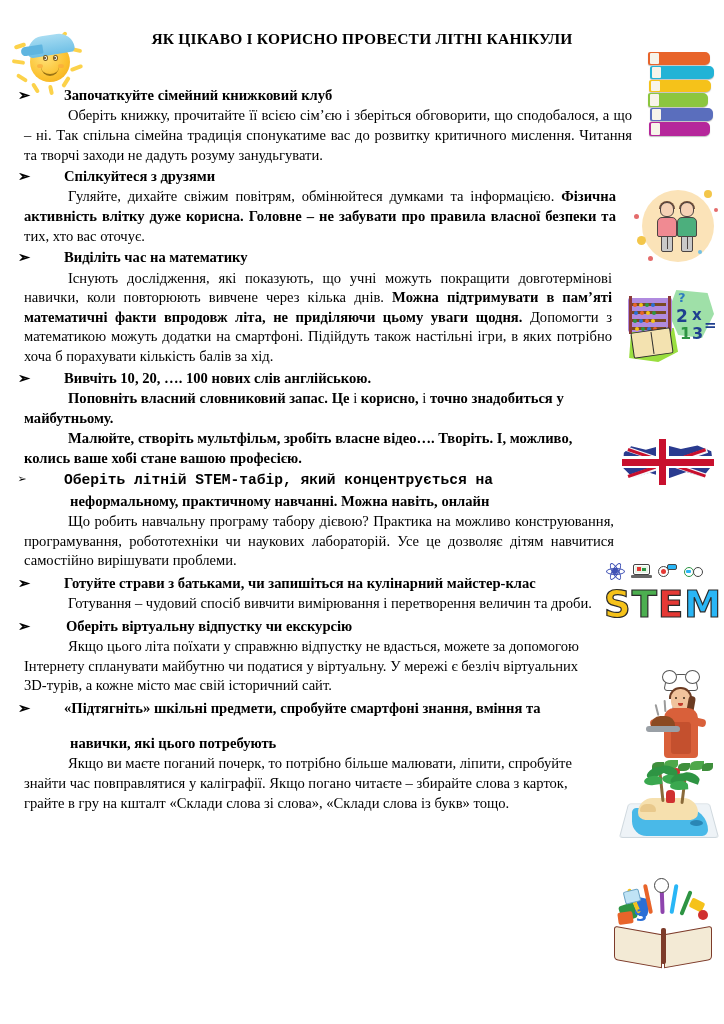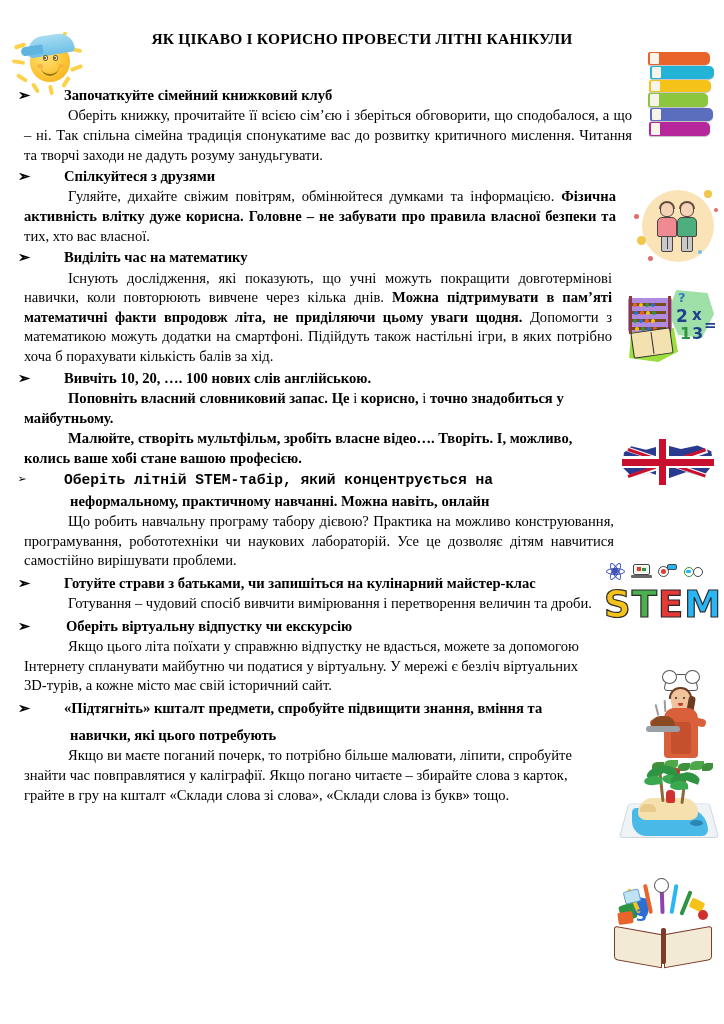--- a/index.html
+++ b/index.html
@@ -338,21 +338,21 @@
   <div class="content">
 
     <div class="heading">
       <span class="marker">➢</span><span>Започаткуйте сімейний книжковий клуб</span>
     </div>
     <p class="body" style="width:608px;">Оберіть книжку, прочитайте її всією сім’єю і зберіться обговорити, що сподобалося, а що – ні. Так спільна сімейна традиція спонукатиме вас до розвитку критичного мислення. Читання та творчі заходи не дадуть розуму занудьгувати.</p>
 
     <div class="heading" style="margin-top:2px;">
       <span class="marker">➢</span><span>Спілкуйтеся з друзями</span>
     </div>
-    <p class="body" style="width:592px;"><span>Гуляйте, дихайте свіжим повітрям, обмінюйтеся думками та інформацією. </span><b>Фізична активність влітку дуже корисна. Головне – не забувати про правила власної безпеки та </b><span>тих, хто вас власної.</span></p>
+    <p class="body" style="width:592px;"><span>Гуляйте, дихайте свіжим повітрям, обмінюйтеся думками та інформацією. </span><b>Фізична активність влітку дуже корисна. Головне – не забувати про правила власної безпеки та </b><span>тих, хто вас оточує.</span></p>
 
     <div class="heading" style="margin-top:2px;">
       <span class="marker">➢</span><span>Виділіть час на математику</span>
     </div>
     <p class="body" style="width:588px;"><span>Існують дослідження, які показують, що учні можуть покращити довготермінові навички, коли повторюють вивчене через кілька днів. </span><b>Можна підтримувати в пам’яті математичні факти впродовж літа, не приділяючи цьому уваги щодня.</b><span> Допомогти з математикою можуть додатки на смартфоні. Підійдуть також настільні ігри, в яких потрібно хоча б порахувати кількість балів за хід.</span></p>
 
     <div class="heading" style="margin-top:2px;">
       <span class="marker">➢</span><span>Вивчіть 10, 20, …. 100 нових слів англійською.</span>
     </div>
     <p class="body narrow" style="width:540px;"><b>Поповніть власний словниковий запас. Це </b><span>і</span><b> корисно, </b><span>і</span><b> точно знадобиться у майбутньому.</b></p>
@@ -371,21 +371,21 @@
       <span class="marker">➢</span><span>Готуйте страви з батьками, чи запишіться на кулінарний майстер-клас</span>
     </div>
     <p class="body" style="width:608px;">Готування – чудовий спосіб вивчити вимірювання і перетворення величин та дроби.</p>
 
     <div class="heading" style="margin-top:3px;padding-left:50px;text-indent:-28px;">
       <span class="marker">➢</span><span>Оберіть віртуальну відпустку чи екскурсію</span>
     </div>
     <p class="body narrow" style="width:570px;">Якщо цього літа поїхати у справжню відпустку не вдасться, можете за допомогою Інтернету спланувати майбутню чи податися у віртуальну. У мережі є безліч віртуальних 3D-турів, а кожне місто має свій історичний сайт.</p>
 
     <div class="heading" style="margin-top:3px;width:580px;">
-      <span class="marker">➢</span><span>«Підтягніть» кшталт предмети, спробуйте підвищити знання, вміння та</span>
-    </div>
-    <div class="heading" style="margin-top:8px;padding-left:46px;text-indent:0;width:540px;">
+      <span class="marker">➢</span><span>«Підтягніть» шкільні предмети, спробуйте смартфоні знання, вміння та</span>
+    </div>
+    <div class="heading" style="margin-top:16px;padding-left:46px;text-indent:0;width:540px;">
       <span>навички, які цього потребують</span>
     </div>
     <p class="body narrow" style="width:566px;">Якщо ви маєте поганий почерк, то потрібно більше малювати, ліпити, спробуйте знайти час повправлятися у каліграфії. Якщо погано читаєте – збирайте слова з карток, грайте в гру на кшталт «Склади слова зі слова», «Склади слова із букв» тощо.</p>
 
   </div>
 </div>
 
 </body></html>

